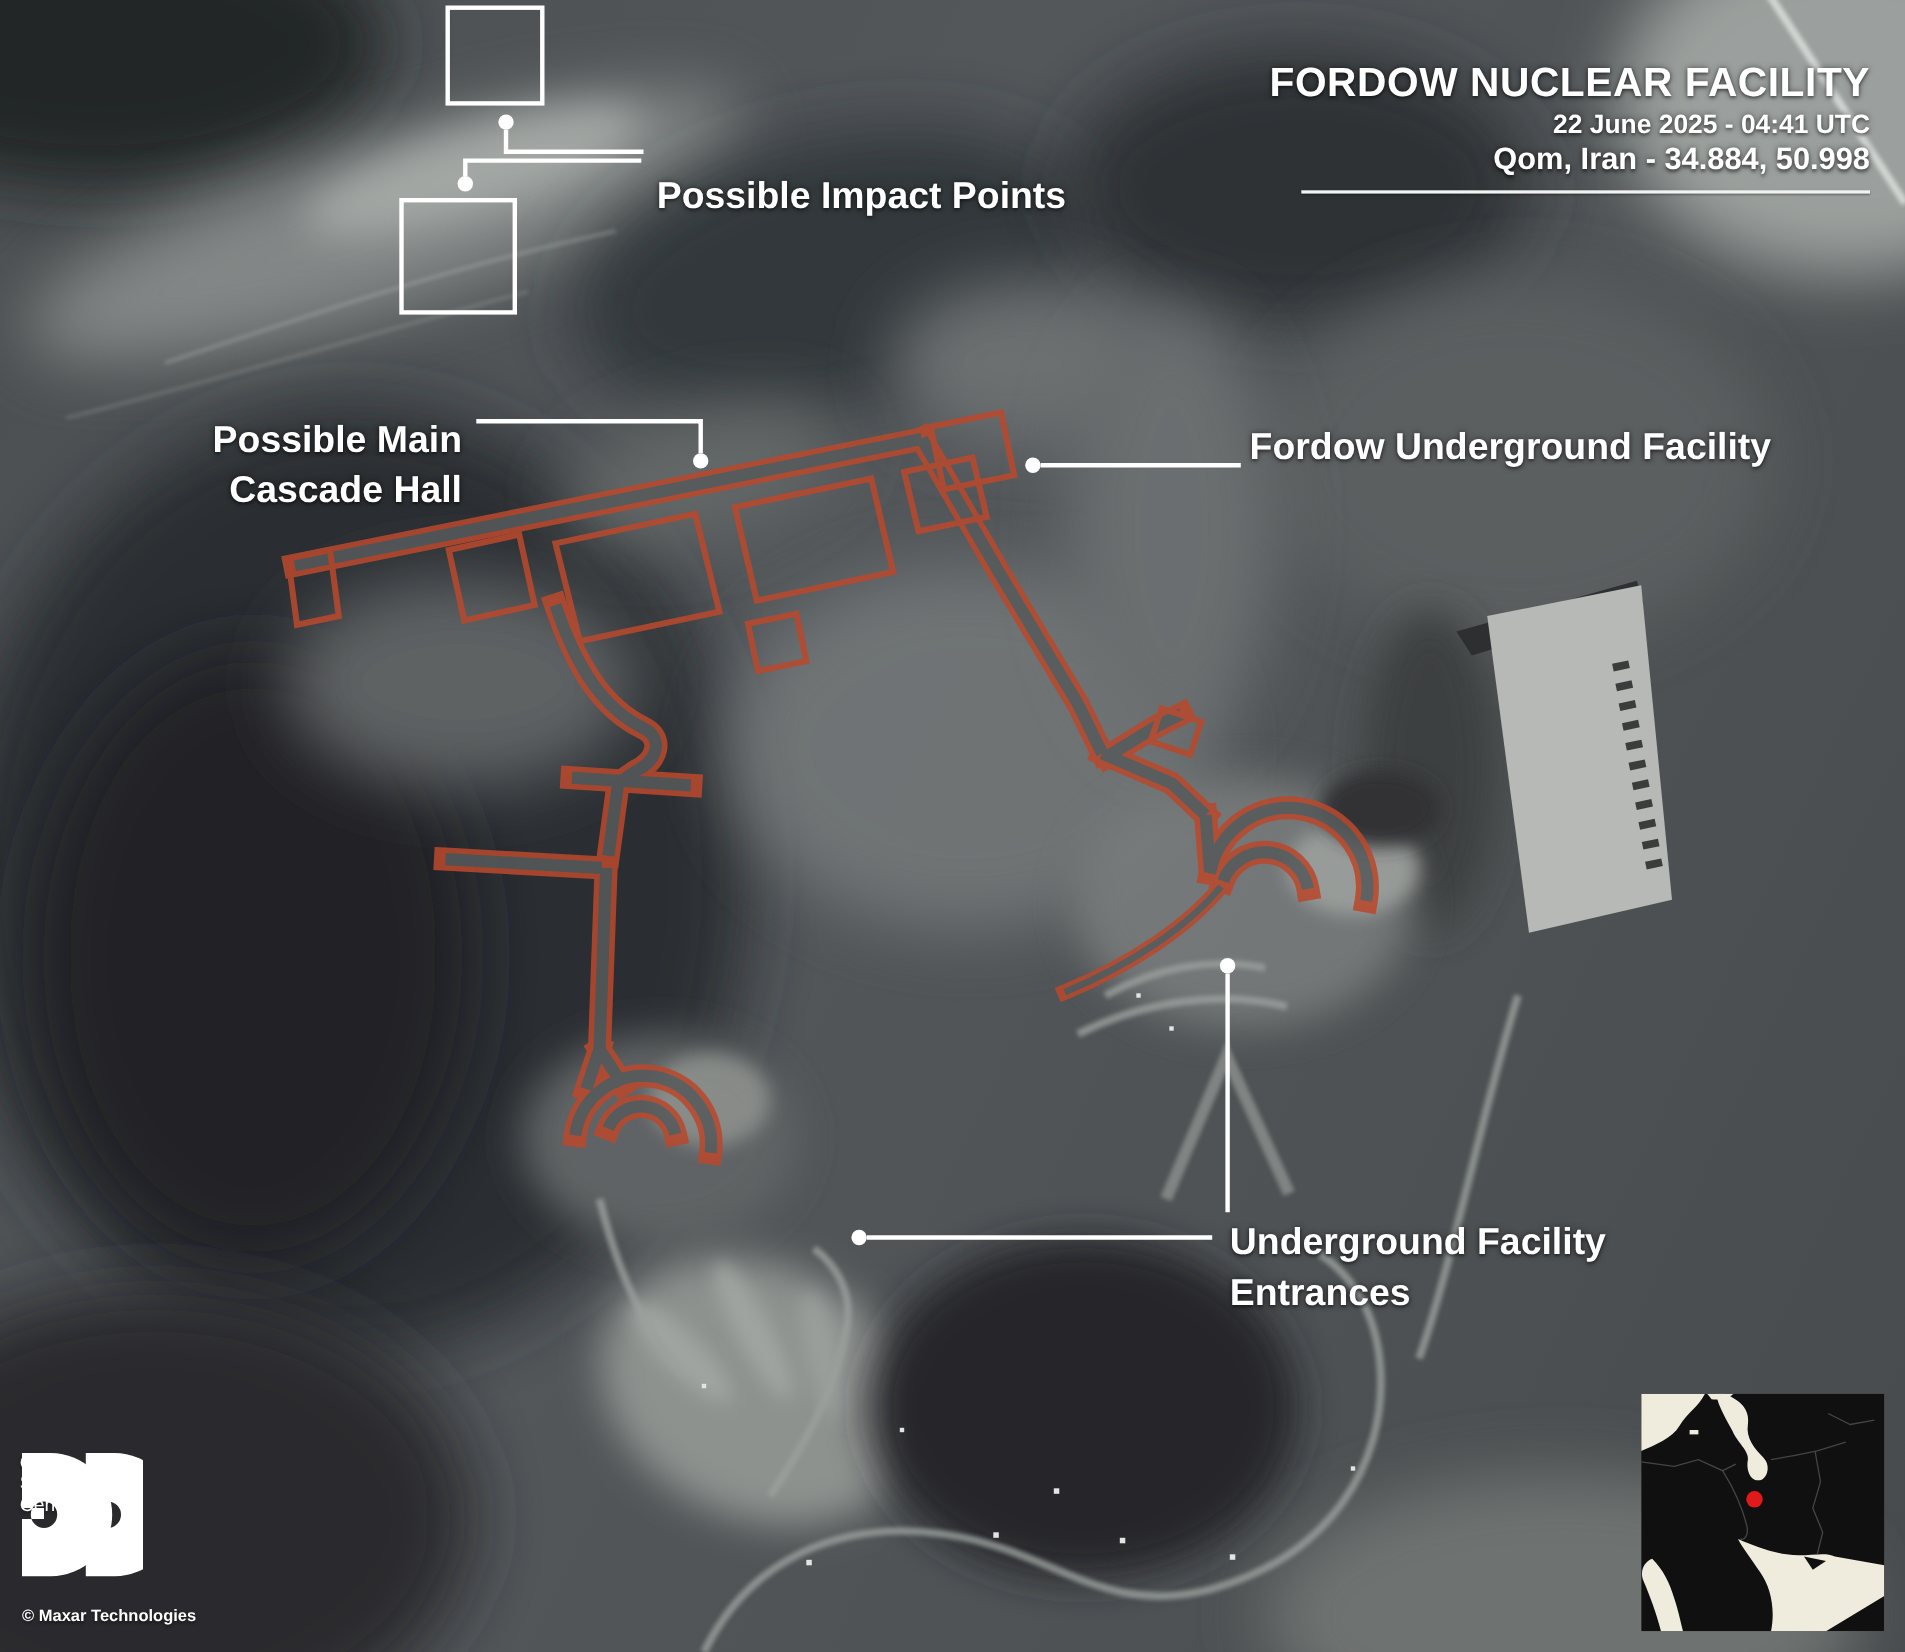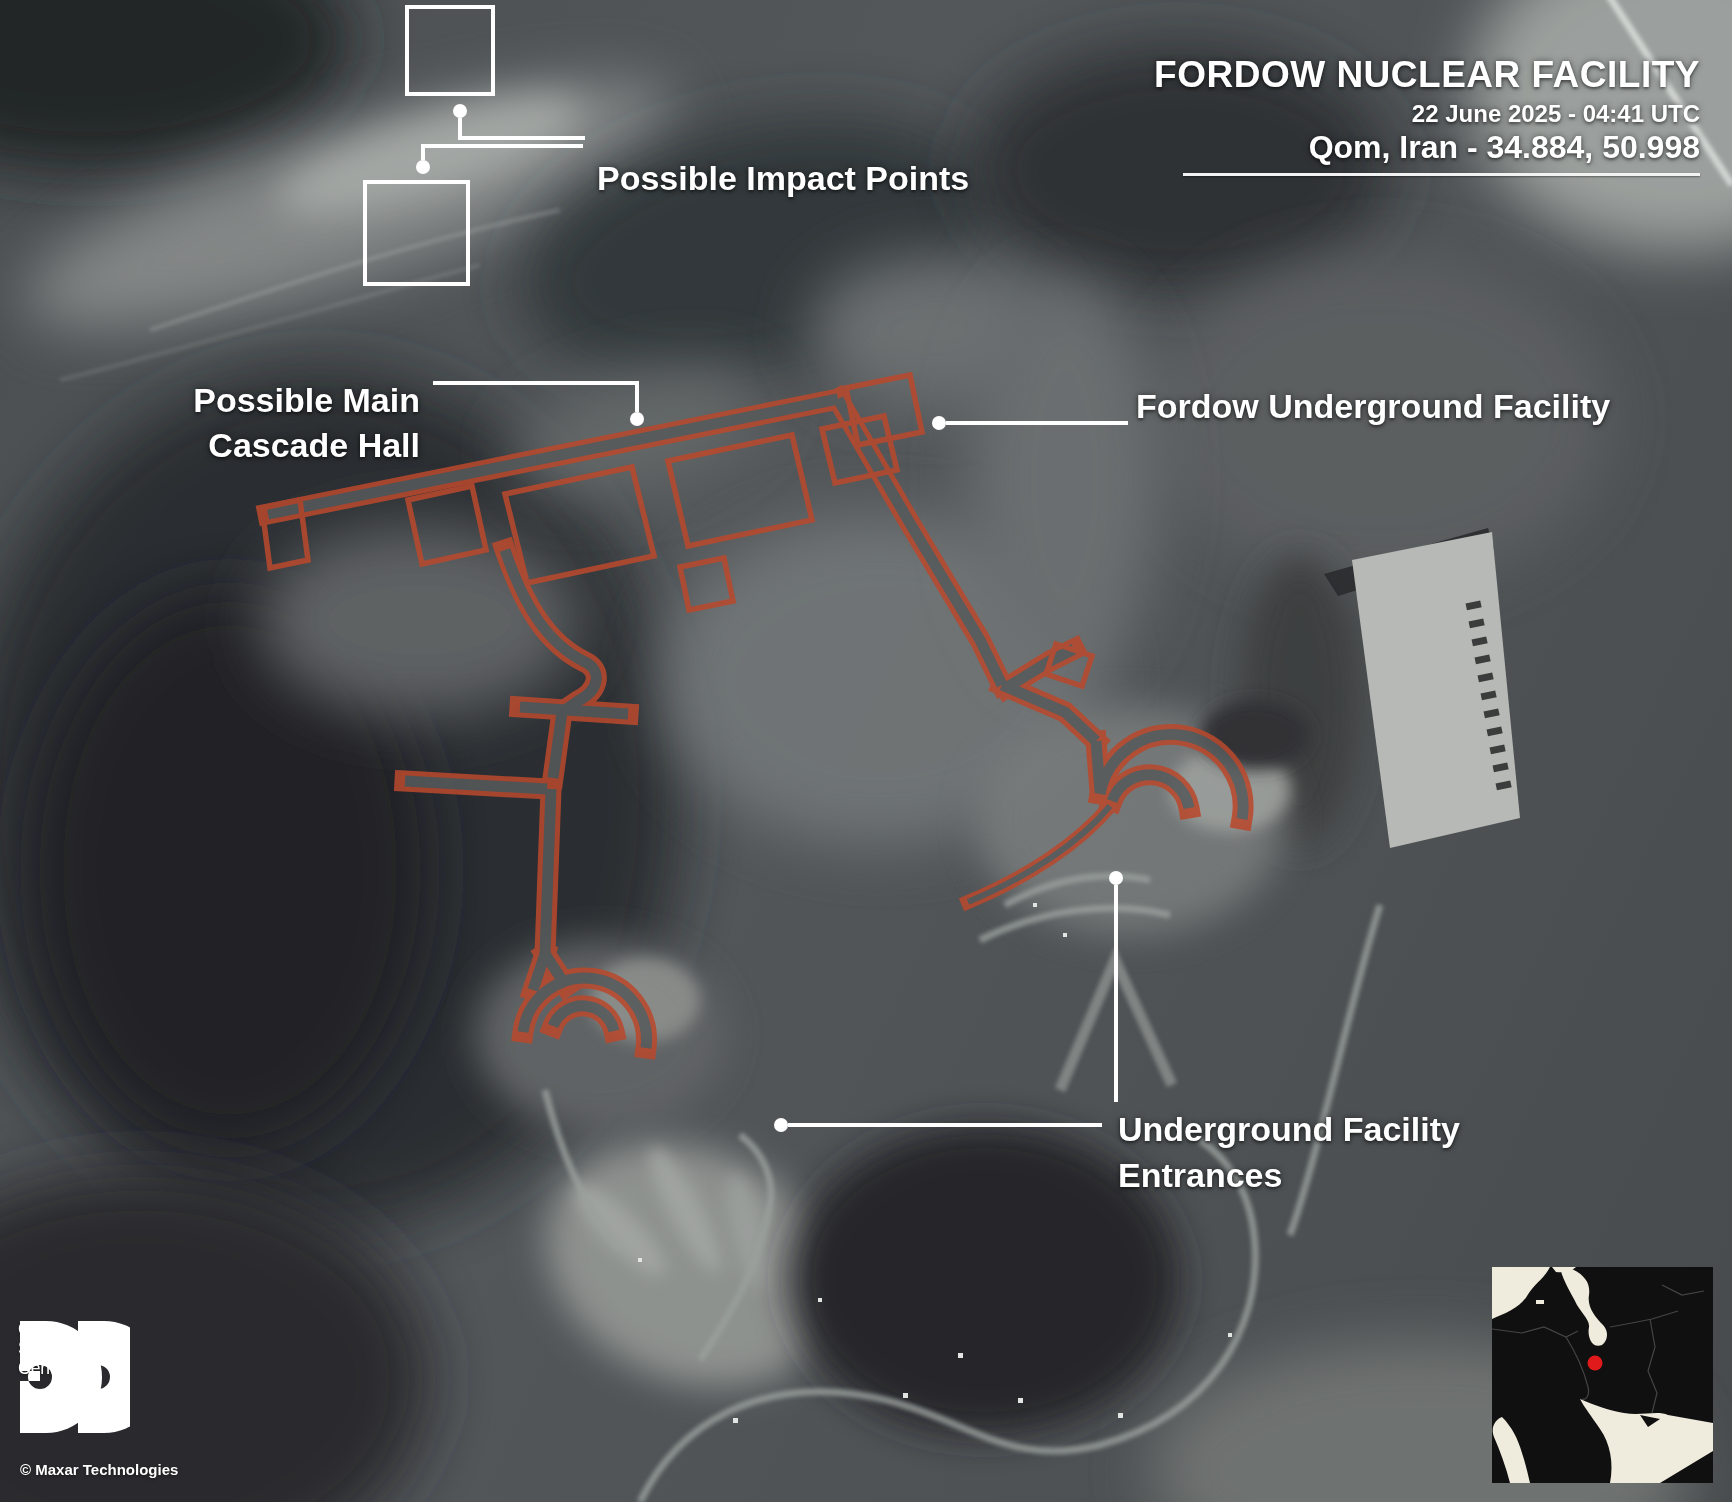--- a/index.html
+++ b/index.html
@@ -12,21 +12,21 @@
   .label{
     position:absolute;color:#fff;font-weight:700;
     text-shadow:0 0 6px rgba(0,0,0,.5),0 2px 3px rgba(0,0,0,.4);
     white-space:nowrap;line-height:1.32;
   }
   .lbl-34{font-size:34px;}
   .title-block{position:absolute;right:32px;top:56px;text-align:right;color:#fff;
     text-shadow:0 0 6px rgba(0,0,0,.5),0 2px 3px rgba(0,0,0,.4);}
   .title-block .t1{font-size:37px;font-weight:800;letter-spacing:.5px;line-height:1.05;}
   .title-block .t2{font-size:24px;font-weight:700;margin-top:6px;line-height:1.1;}
-  .title-block .t3{font-size:32px;font-weight:700;margin-top:3px;line-height:1.1;}
+  .title-block .t3{font-size:28px;font-weight:700;margin-top:3px;line-height:1.1;}
   .title-rule{position:absolute;left:1183px;top:173px;width:517px;height:3px;background:#f2f2f2;
     box-shadow:0 1px 2px rgba(0,0,0,.4);}
   .cascade{right:1312px;top:362px;text-align:right;margin-top:16px;}
   .entrances{left:1118px;top:1106px;line-height:1.36;}
   .credits{position:absolute;left:18px;top:1320px;display:flex;align-items:flex-end;gap:11px;color:#fff;}
   .credits .osc-text{font-size:17.5px;font-weight:400;line-height:1.1;margin-bottom:2px;
     text-shadow:0 1px 3px rgba(0,0,0,.5);}
   .maxar{position:absolute;left:20px;top:1461px;color:#fff;font-size:15px;font-weight:700;
     text-shadow:0 1px 3px rgba(0,0,0,.5);}
   .inset-map{position:absolute;left:1492px;top:1267px;width:221px;height:216px;}

